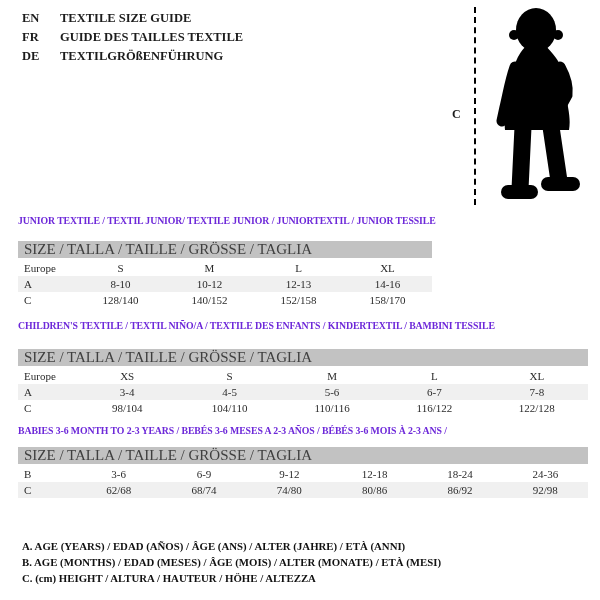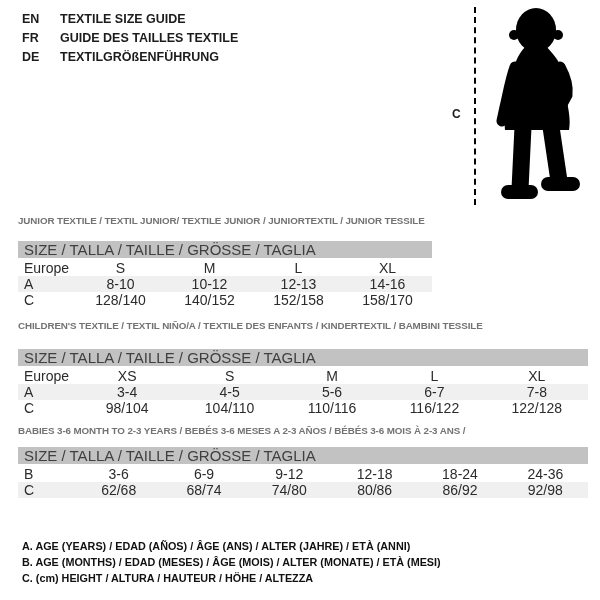--- a/index.html
+++ b/index.html
@@ -1,21 +1,21 @@
 <!DOCTYPE html>
 <html style="--page-bg: #ffffff; --header-bar: #c2c2c2; --row-alt: #f0f0f0; --text: #1c1c1c; --silhouette: #000000;"><head>
 <meta charset="utf-8">
 <style>
   html, body { margin: 0; padding: 0; }
   .canvas {
     position: relative;
     width: 600px;
     height: 600px;
     background: var(--page-bg, #ffffff);
-    font-family: Liberation Sans, sans-serif;
+    font-family: Liberation Serif, serif;
     color: var(--text, #1c1c1c);
     overflow: hidden;
   }
 
   
   .lang-block { position: absolute; top: 9px; left: 22px; }
   .lang-row { display: flex; height: 19px; align-items: center; font-weight: bold; font-size: 12.5px; }
   .lang-code { width: 38px; }
   .lang-label { white-space: nowrap; }
 
@@ -25,38 +25,38 @@
     border-left: 2px dashed var(--silhouette, #000);
   }
   .measure-label { position: absolute; left: 452px; top: 107px; font-weight: bold; font-size: 12px; }
   .baby { position: absolute; left: 479px; top: 5px; }
 
   
   .size-section { position: absolute; left: 18px; }
   .sec-1 { top: 215px; }
   .sec-2 { top: 320px; }
   .sec-3 { top: 425px; }
-  .section-title { color: #737373; }
+  .section-title { color: #6d28d9; }
   .title-line {
     font-weight: bold; font-size: 9.8px; letter-spacing: -0.1px;
     line-height: 12.5px; white-space: nowrap;
   }
   .size-table.w-narrow { width: 414px; }
   .size-table.w-wide { width: 570px; }
   .sec-1 .size-table { margin-top: 13px; }
   .sec-2 .size-table { margin-top: 16px; }
   .sec-3 .size-table { margin-top: 9px; }
 
   .table-head {
     height: 17px; background: var(--header-bar, #c2c2c2); color: #3f3f3f;
     font-size: 15px; display: flex; align-items: center; padding-left: 6px;
     box-sizing: border-box;
   }
   .table-body { margin-top: 2px; }
-  .trow { display: flex; height: 16px; align-items: center; font-size: 14px; color: #2b2b2b; }
+  .trow { display: flex; height: 16px; align-items: center; font-size: 11px; color: #2b2b2b; }
   .trow.alt { background: var(--row-alt, #f0f0f0); }
   .rlabel { width: 58px; padding-left: 6px; box-sizing: border-box; }
   .rcell { flex: 1; text-align: center; }
 
   
   .legend { position: absolute; left: 22px; top: 538px; }
   .legend-line { font-weight: bold; font-size: 10.8px; line-height: 16px; white-space: nowrap; color: #111; }
 </style>
 </head>
 <body>

